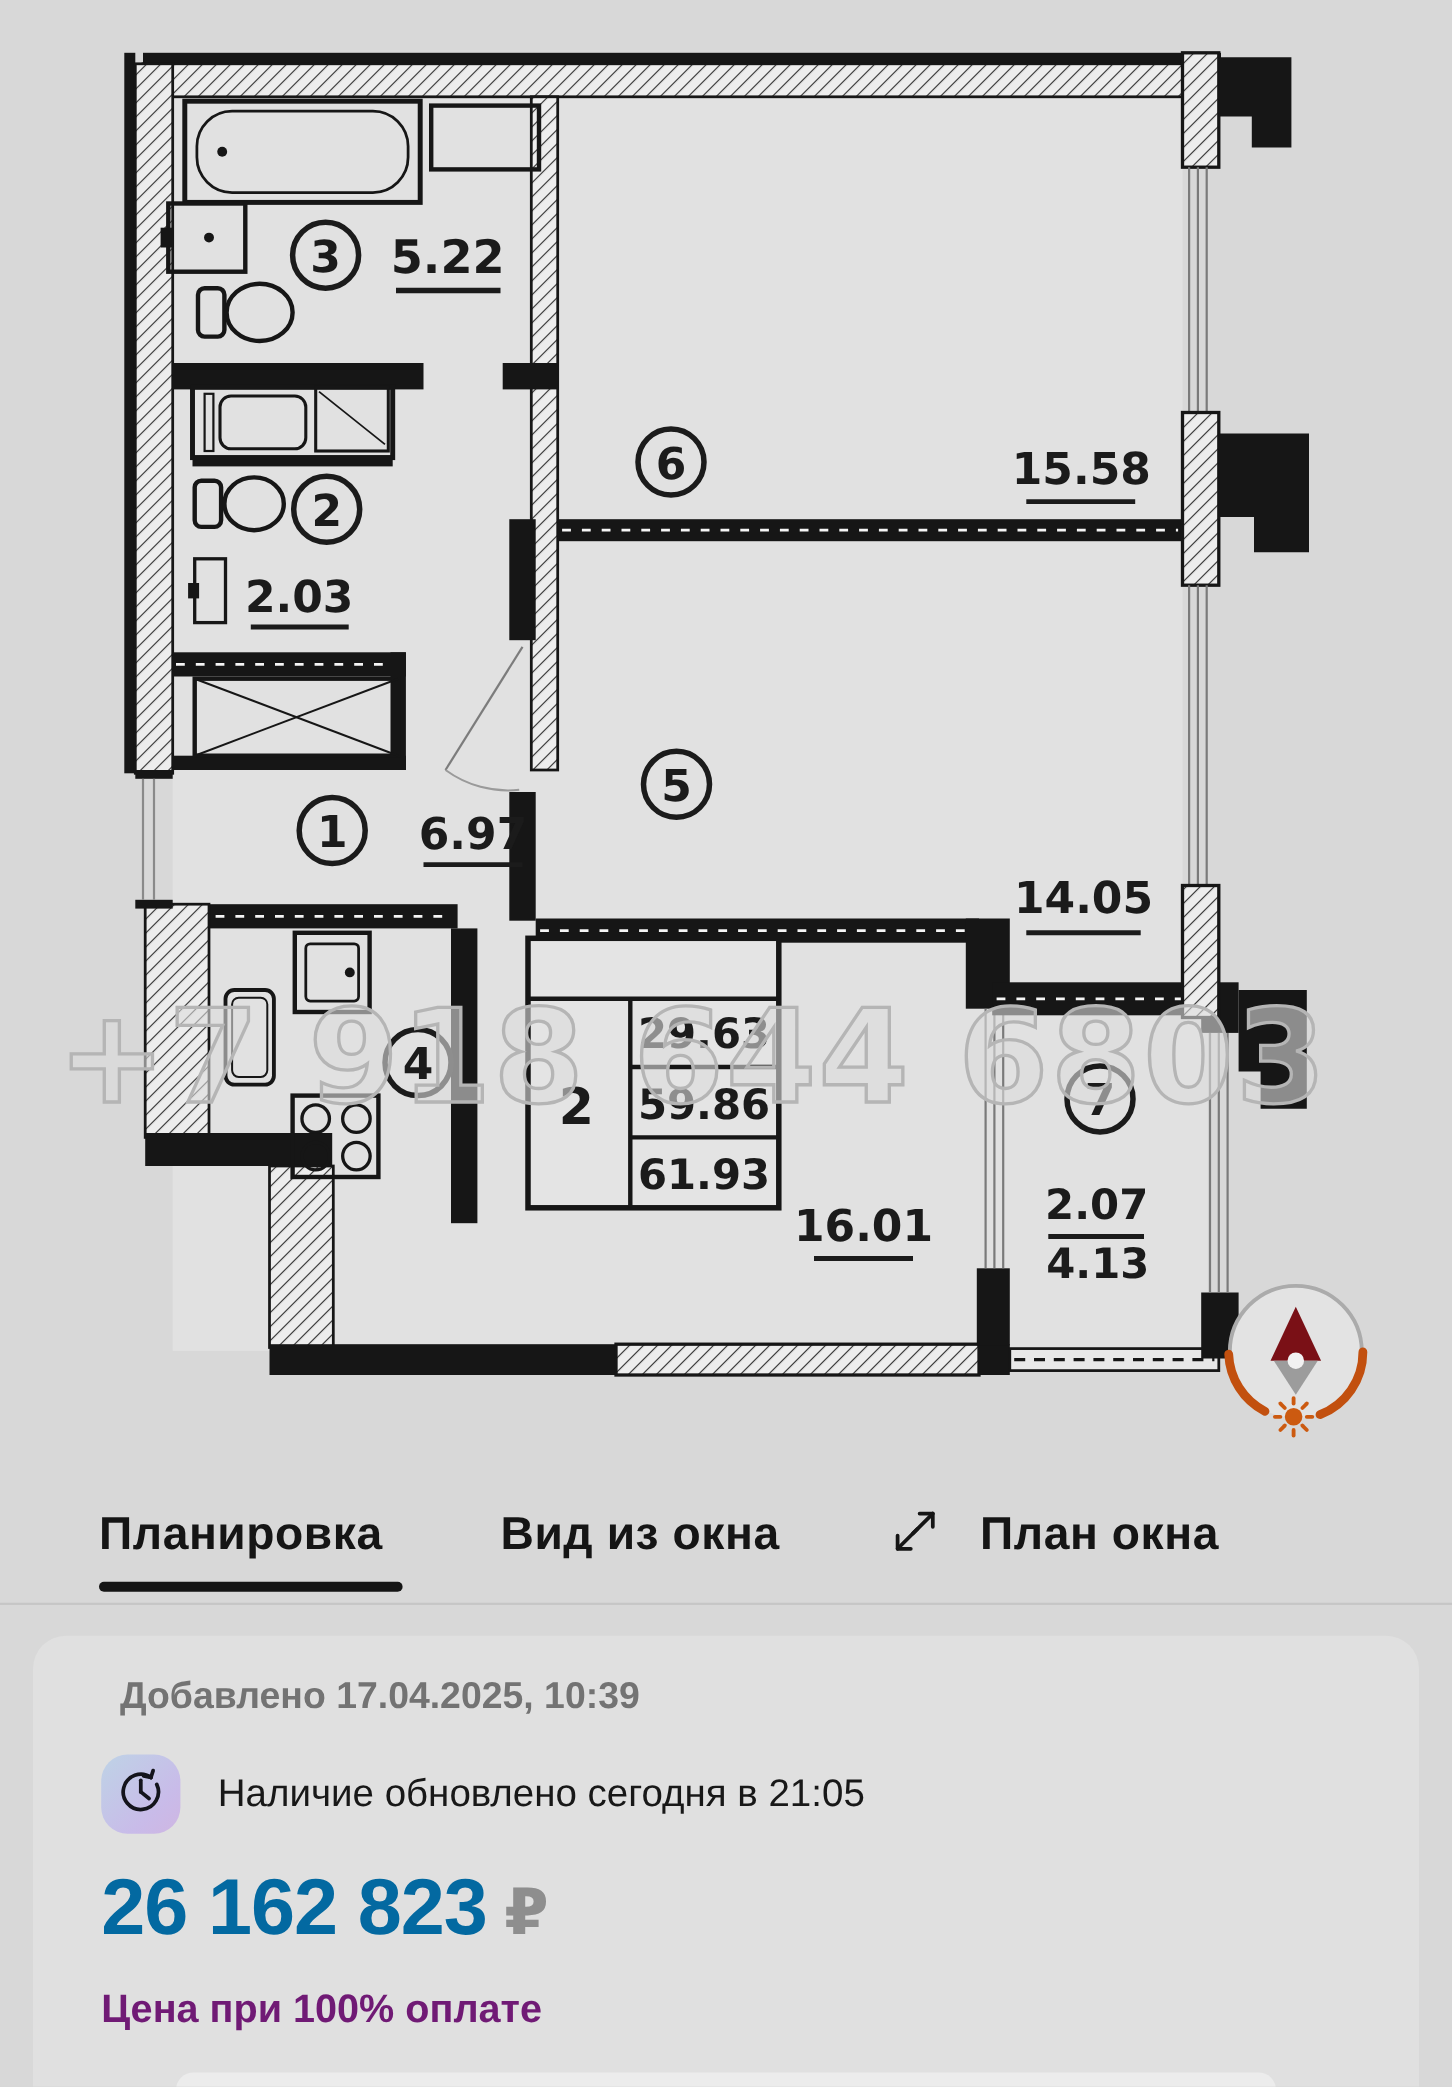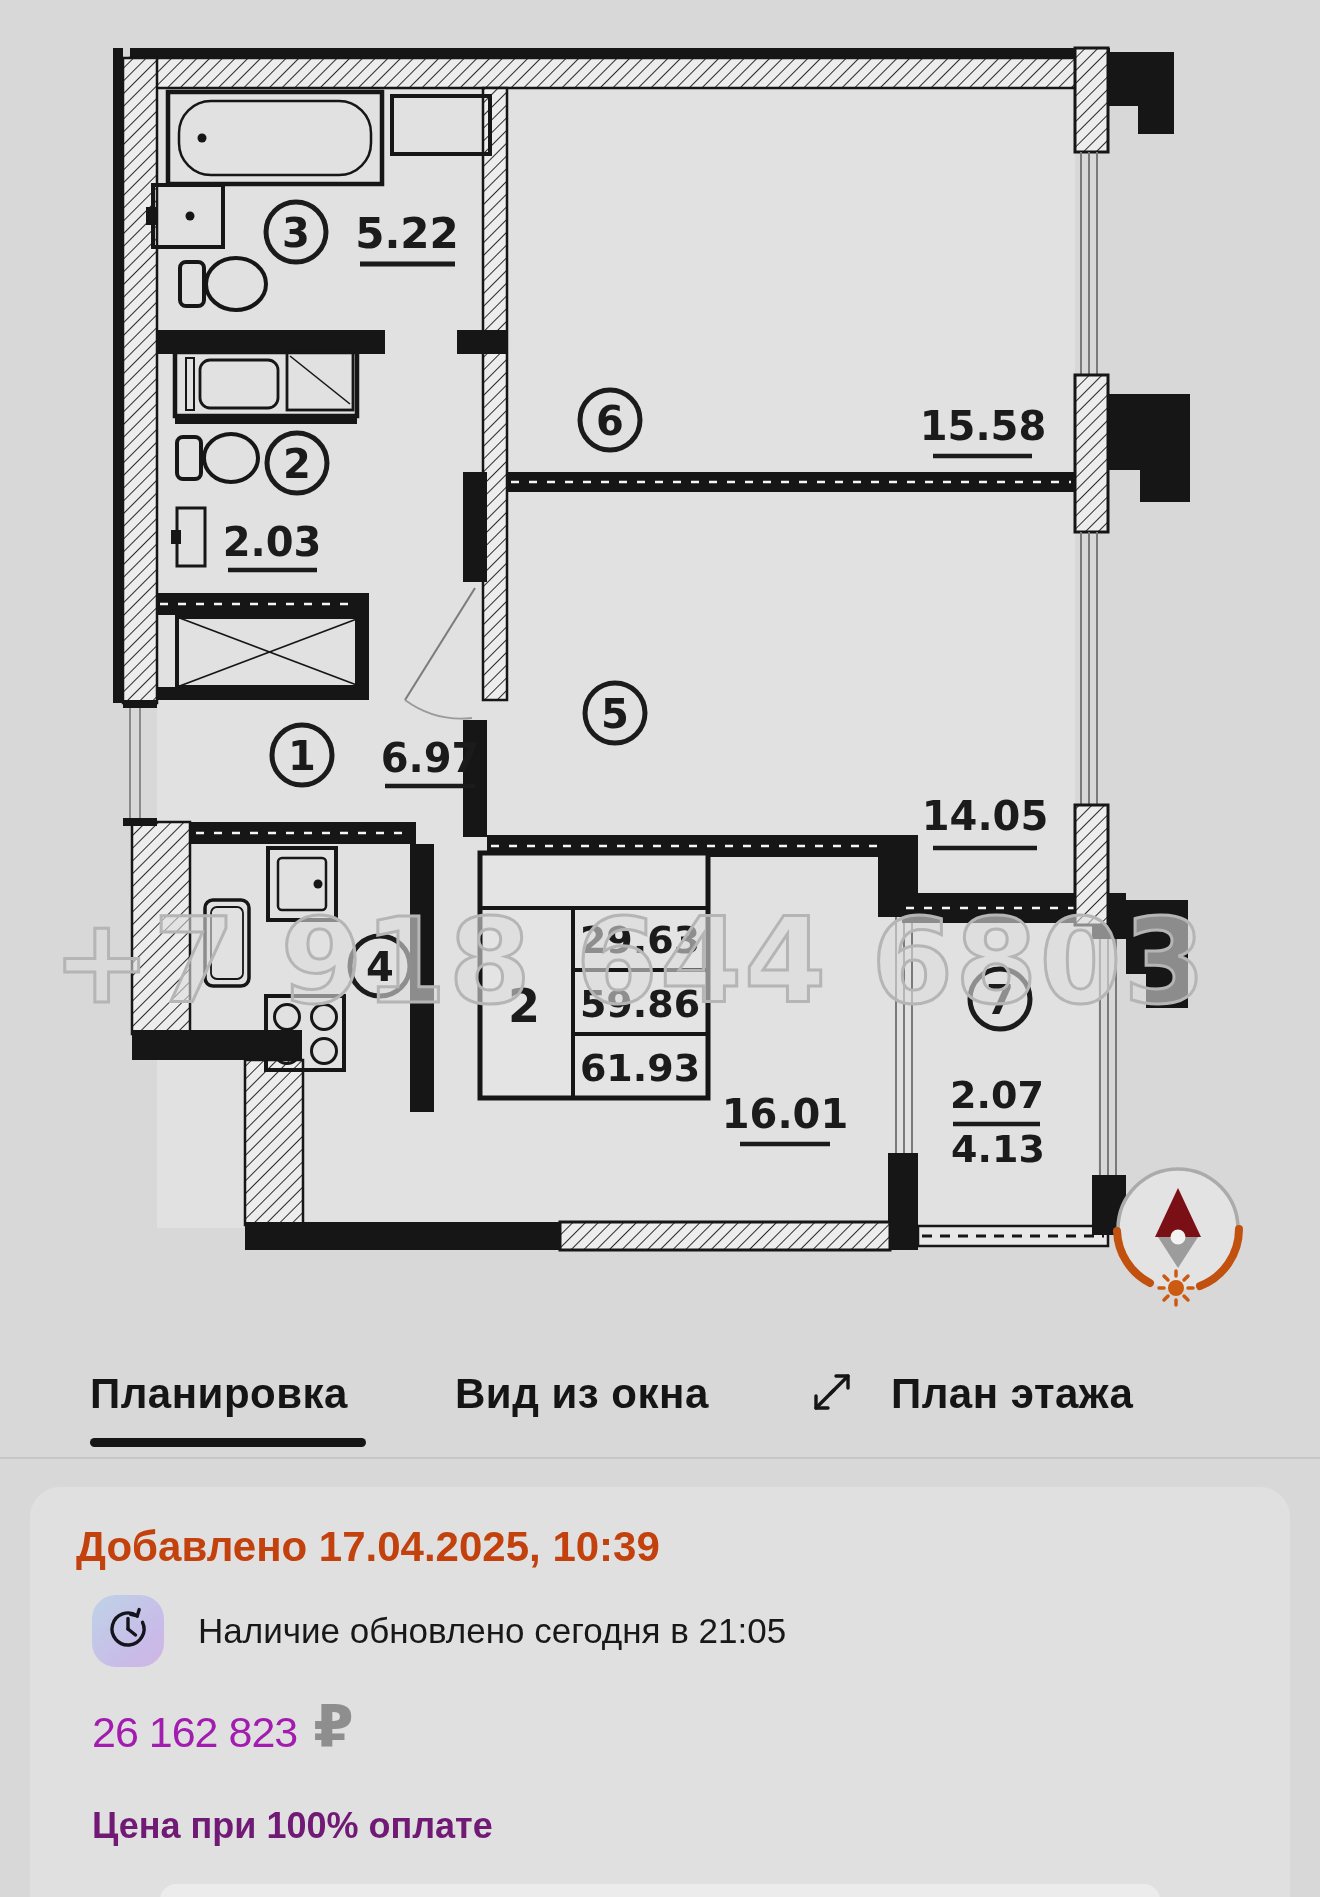--- a/index.html
+++ b/index.html
@@ -10,27 +10,27 @@
   #plan-wrap svg{display:block;}
   .plantext{font-family:"DejaVu Sans",sans-serif;font-weight:bold;fill:#1b1b1b;}
   
   #tabs{position:absolute;left:0;top:1362px;width:1320px;height:96px;}
   .tab{position:absolute;top:8px;font-size:42px;font-weight:700;color:#151515;letter-spacing:.5px;white-space:nowrap;}
   #tab-underline{position:absolute;left:90px;top:76px;width:276px;height:9px;background:#151515;border-radius:5px;}
   #tabs-divider{position:absolute;left:0;top:1457px;width:1320px;height:2px;background:#c6c6c6;}
   #expand-ic{position:absolute;left:810px;top:6px;width:46px;height:48px;}
   
   #card{position:absolute;left:30px;top:1487px;width:1260px;height:440px;background:#e0e0e0;border-radius:30px;}
-  #added-line{position:absolute;left:46px;top:36px;font-size:42px;font-weight:700;color:#c2410c;}
+  #added-line{position:absolute;left:79px;top:36px;font-size:34px;font-weight:700;color:#737373;}
   #avail-row{position:absolute;left:62px;top:108px;display:flex;align-items:center;gap:34px;}
   #avail-badge{width:72px;height:72px;border-radius:24px;display:flex;align-items:center;justify-content:center;
                background:linear-gradient(135deg,#bed3e6 0%,#c9bbe9 70%,#cfb6e2 100%);}
   #avail-text{font-size:35px;font-weight:400;color:#181818;}
   #price-row{position:absolute;left:62px;top:206px;display:flex;align-items:baseline;gap:16px;}
-  #price-value{font-size:43px;font-weight:400;letter-spacing:-1px;color:#a21caf;}
+  #price-value{font-size:72px;font-weight:700;letter-spacing:-1px;color:#0369a1;}
   #price-cur{font-size:58px;font-weight:700;color:#8e8e8e;font-family:"DejaVu Sans",sans-serif;}
   #price-caption{position:absolute;left:62px;top:318px;font-size:36px;font-weight:700;color:#701a75;}
   #bottom-strip{position:absolute;left:130px;top:397px;width:1000px;height:43px;background:#ececec;border-radius:16px 16px 0 0;}
 </style>
 </head>
 <body>
 
 <div id="screen">
 
   <div id="plan-wrap">
@@ -289,21 +289,21 @@
     <span id="expand-ic">
       <svg width="46" height="48" viewBox="0 0 46 48">
         <g fill="none" stroke="#151515" stroke-width="3.4" stroke-linecap="round" stroke-linejoin="round">
           <line x1="20" y1="26" x2="38" y2="8"></line>
           <polyline points="26,8 38,8 38,20"></polyline>
           <line x1="24" y1="22" x2="6" y2="40"></line>
           <polyline points="18,40 6,40 6,28"></polyline>
         </g>
       </svg>
     </span>
-    <span class="tab" style="left:891px">План этажа</span>
+    <span class="tab" style="left:891px">План окна</span>
     <div id="tab-underline"></div>
   </div>
   <div id="tabs-divider"></div>
 
   <div id="card">
     <div id="added-line">Добавлено 17.04.2025, 10:39</div>
 
     <div id="avail-row">
       <div id="avail-badge">
         <span>

